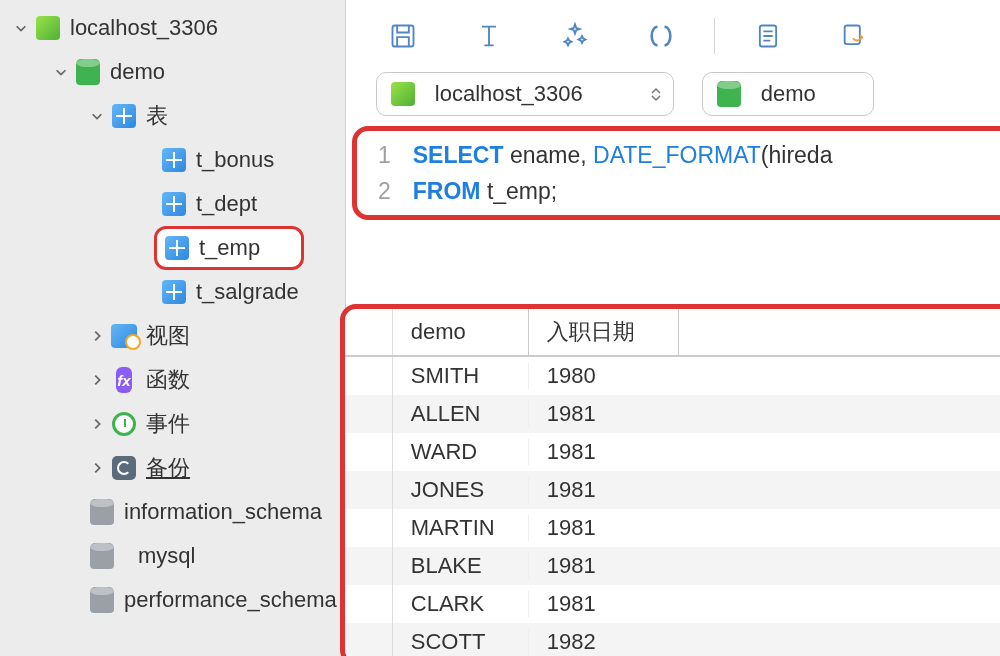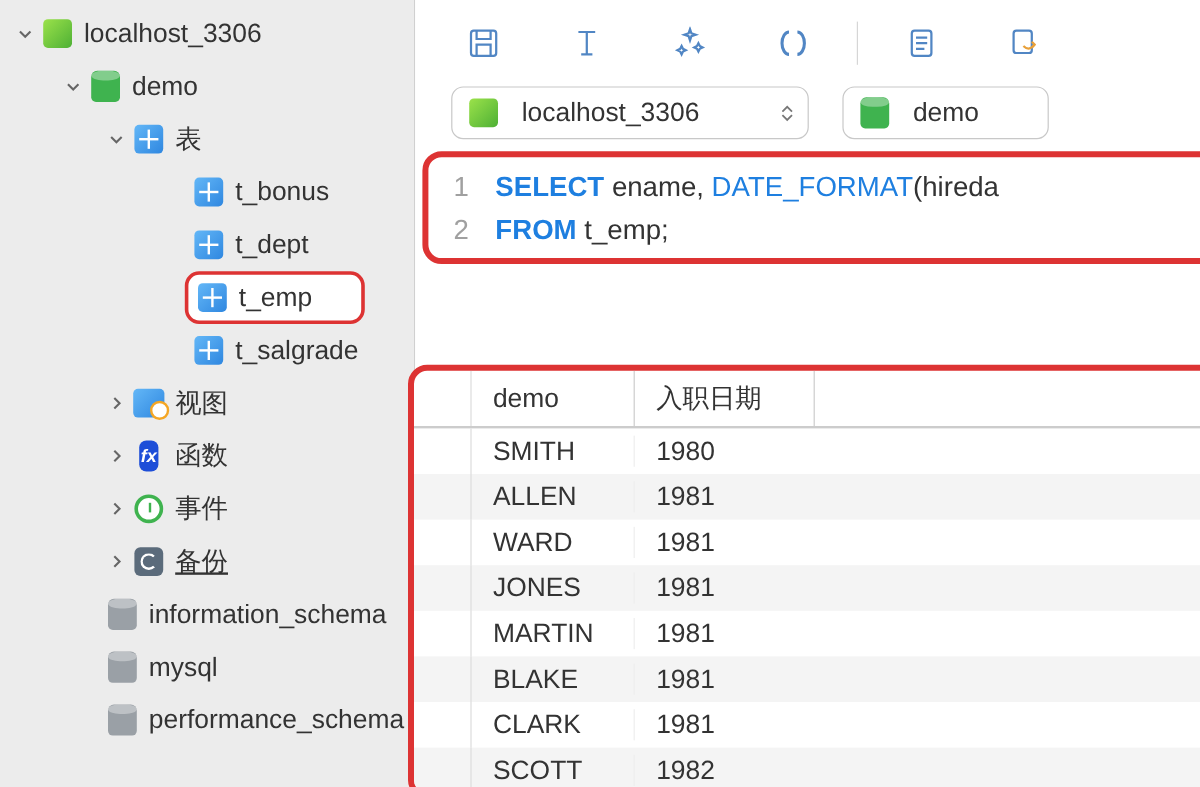--- a/index.html
+++ b/index.html
@@ -50,21 +50,21 @@
     .db-icon{width:24px;height:26px;border-radius:5px 5px 4px 4px;position:relative;display:flex;flex-direction:column;overflow:hidden;}
     .db-icon.green{background:#3fb34f;}
     .db-icon.gray{background:#9aa0a6;}
     .db-icon::before{content:"";position:absolute;top:0;left:0;right:0;height:8px;background:rgba(255,255,255,.35);border-radius:50%/60%;}
     .tbl-icon{width:24px;height:24px;background:linear-gradient(135deg,#63b7f7,#2f87e0);border-radius:4px;position:relative;}
     .tbl-icon::after{content:"";position:absolute;inset:4px;background:
       linear-gradient(#fff,#fff) 0 50%/100% 2px no-repeat,
       linear-gradient(#fff,#fff) 50% 0/2px 100% no-repeat;}
     .view-icon{width:26px;height:24px;background:linear-gradient(135deg,#63b7f7,#2f87e0);border-radius:4px;position:relative;}
     .view-icon::after{content:"";position:absolute;bottom:-2px;right:-4px;width:12px;height:12px;background:#fff;border:2px solid #f5a623;border-radius:50%;}
-    .fx-icon{width:16px;height:26px;background:#1d4ed8;border-radius:6px;color:#fff;font-style:italic;font-weight:700;font-size:15px;display:flex;align-items:center;justify-content:center;}
+    .fx-icon{width:16px;height:26px;background:#8b5cf6;border-radius:6px;color:#fff;font-style:italic;font-weight:700;font-size:15px;display:flex;align-items:center;justify-content:center;}
     .clock-icon{width:24px;height:24px;border:3px solid #3fb34f;border-radius:50%;position:relative;background:#fff;}
     .clock-icon::after{content:"";position:absolute;left:48%;top:20%;width:2px;height:8px;background:#3fb34f;transform-origin:bottom;}
     .query-icon{width:26px;height:22px;background:linear-gradient(135deg,#63b7f7,#2f87e0);border-radius:4px;position:relative;}
     .query-icon::after{content:"";position:absolute;top:-6px;right:-4px;width:10px;height:10px;background:#f5a623;border-radius:2px;}
     .backup-icon{width:24px;height:24px;background:#5b6b7b;border-radius:5px;position:relative;}
     .backup-icon::after{content:"";position:absolute;inset:0;margin:auto;width:10px;height:10px;border:2px solid #fff;border-right-color:transparent;border-radius:50%;}
   </style>
 </head>
 <body>
 
@@ -174,21 +174,21 @@
         <span class="label">备份</span>
       </div>
     </div>
   <div id="sysdb-container">
       <div class="tree-item" style="padding-left: 88px;">
         <span class="icon">
           <span class="db-icon gray"></span>
         </span>
         <span class="label">information_schema</span>
       </div>
-      <div class="tree-item" style="padding-left: 88px;">
+      <div class="tree-item" style="padding-left: 88px; gap: 14px;">
         <span class="icon">
           <span class="db-icon gray"></span>
         </span>
         <span class="label">mysql</span>
       </div>
       <div class="tree-item" style="padding-left: 88px;">
         <span class="icon">
           <span class="db-icon gray"></span>
         </span>
         <span class="label">performance_schema</span>

